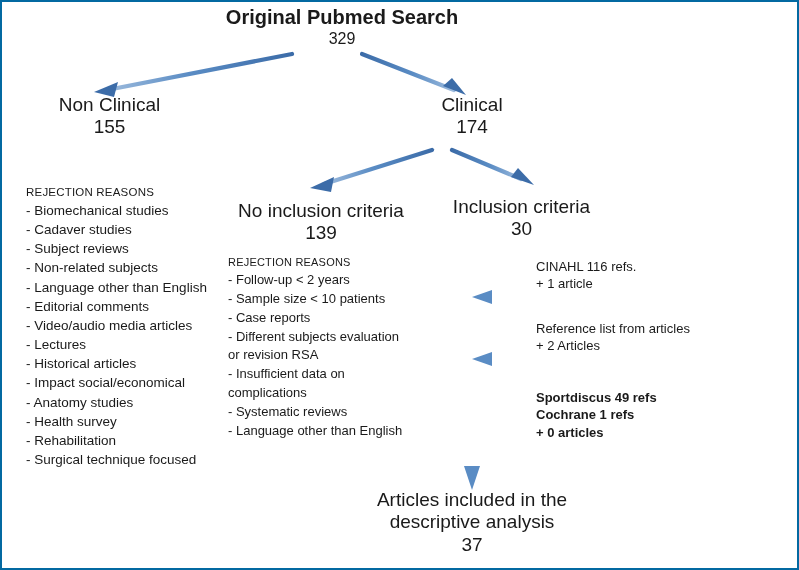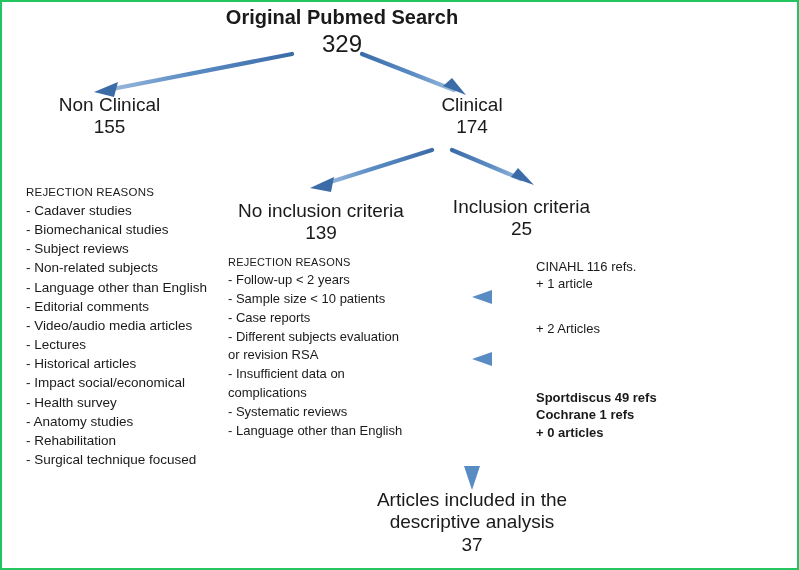--- a/index.html
+++ b/index.html
@@ -5,21 +5,21 @@
   html, body {
     margin: 0;
     padding: 0;
     background: #ffffff;
   }
   #page {
     position: relative;
     width: 799px;
     height: 570px;
     background: #ffffff;
-    border: 2px solid #22c55e;
+    border: 2px solid #0369a1;
     box-sizing: border-box;
     overflow: hidden;
     font-family: "Liberation Sans", sans-serif;
     color: #1a1a1a;
   }
   #arrow-layer {
     position: absolute;
     left: 0;
     top: 0;
     width: 799px;
@@ -36,21 +36,21 @@
     font-size: 19px;
     color: #1a1a1a;
     white-space: nowrap;
   }
   .node .node-count {
     display: block;
     font-size: 19px;
     color: #1a1a1a;
   }
   .node.title .node-label { font-size: 20px; font-weight: 700; }
-  .node.title .node-count { font-size: 24px; font-weight: 400; }
+  .node.title .node-count { font-size: 16px; font-weight: 400; }
 
   .node.two-line .node-label { white-space: normal; }
 
   .reasons {
     position: absolute;
   }
   .reasons .reasons-title {
     font-size: 11.5px;
     letter-spacing: 0.2px;
     color: #1a1a1a;
@@ -154,43 +154,43 @@
     <span class="node-count">174</span>
   </div>
 
   <div class="node" style="left: 213px; top: 198px; width: 212px;">
     <span class="node-label">No inclusion criteria</span>
     <span class="node-count">139</span>
   </div>
 
   <div class="node" style="left: 432px; top: 194px; width: 175px;">
     <span class="node-label">Inclusion criteria</span>
-    <span class="node-count">25</span>
+    <span class="node-count">30</span>
   </div>
 
   <div class="node two-line" style="left: 320px; top: 487px; width: 300px;">
     <span class="node-label">Articles included in the</span>
     <span class="node-label">descriptive analysis</span>
     <span class="node-count">37</span>
   </div>
 
   <div class="reasons left" id="reasons-left" style="left: 24px; top: 184px; width: 215px;">
     <div class="reasons-title">REJECTION REASONS</div>
-  <div class="reason-item">- Cadaver studies</div>
-      <div class="reason-item">- Biomechanical studies</div>
+  <div class="reason-item">- Biomechanical studies</div>
+      <div class="reason-item">- Cadaver studies</div>
       <div class="reason-item">- Subject reviews</div>
       <div class="reason-item">- Non-related subjects</div>
       <div class="reason-item">- Language other than English</div>
       <div class="reason-item">- Editorial comments</div>
       <div class="reason-item">- Video/audio media articles</div>
       <div class="reason-item">- Lectures</div>
       <div class="reason-item">- Historical articles</div>
       <div class="reason-item">- Impact social/economical</div>
+      <div class="reason-item">- Anatomy studies</div>
       <div class="reason-item">- Health survey</div>
-      <div class="reason-item">- Anatomy studies</div>
       <div class="reason-item">- Rehabilitation</div>
       <div class="reason-item">- Surgical technique focused</div>
     </div>
 
   <div class="reasons mid" id="reasons-mid" style="left: 226px; top: 254px; width: 220px;">
     <div class="reasons-title">REJECTION REASONS</div>
   <div class="reason-item">- Follow-up &lt; 2 years</div>
       <div class="reason-item">- Sample size &lt; 10 patients</div>
       <div class="reason-item">- Case reports</div>
       <div class="reason-item">- Different subjects evaluation</div>
@@ -200,20 +200,21 @@
       <div class="reason-item">- Systematic reviews</div>
       <div class="reason-item">- Language other than English</div>
     </div>
 
   <div class="side-note" style="left: 534px; top: 256px;">
     <span class="note-line">CINAHL 116 refs.</span>
     <span class="note-line">+ 1 article</span>
   </div>
 
   <div class="side-note" style="left: 534px; top: 318px;">
+    <span class="note-line">Reference list from articles</span>
     <span class="note-line">+ 2 Articles</span>
   </div>
 
   <div class="side-note" style="left: 534px; top: 387px; font-weight: bold;">
     <span class="note-line">Sportdiscus 49 refs</span>
     <span class="note-line">Cochrane 1 refs</span>
     <span class="note-line">+ 0 articles</span>
   </div>
 
 </div>

